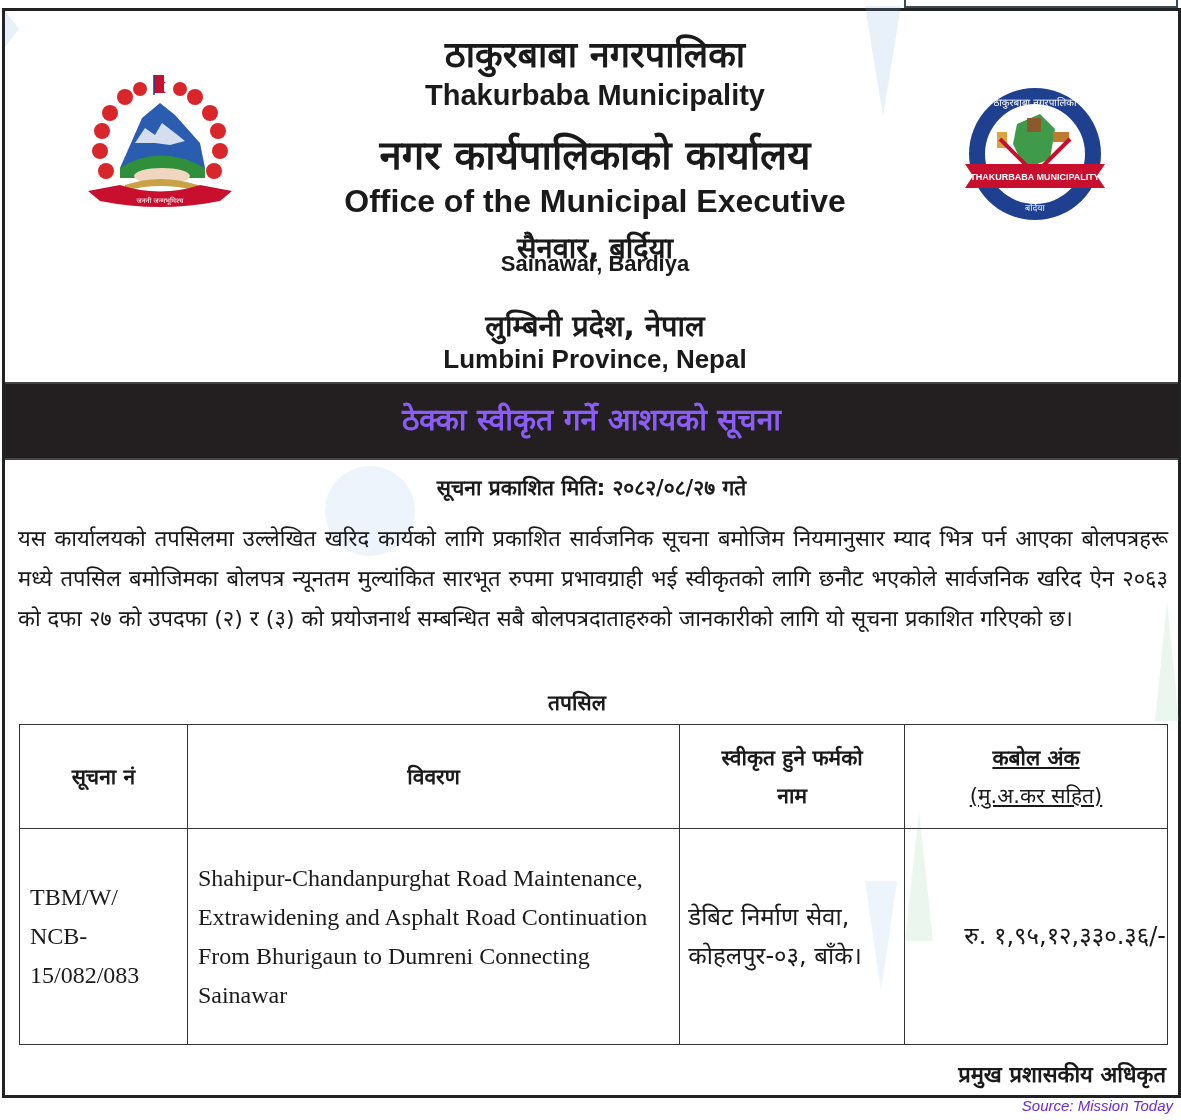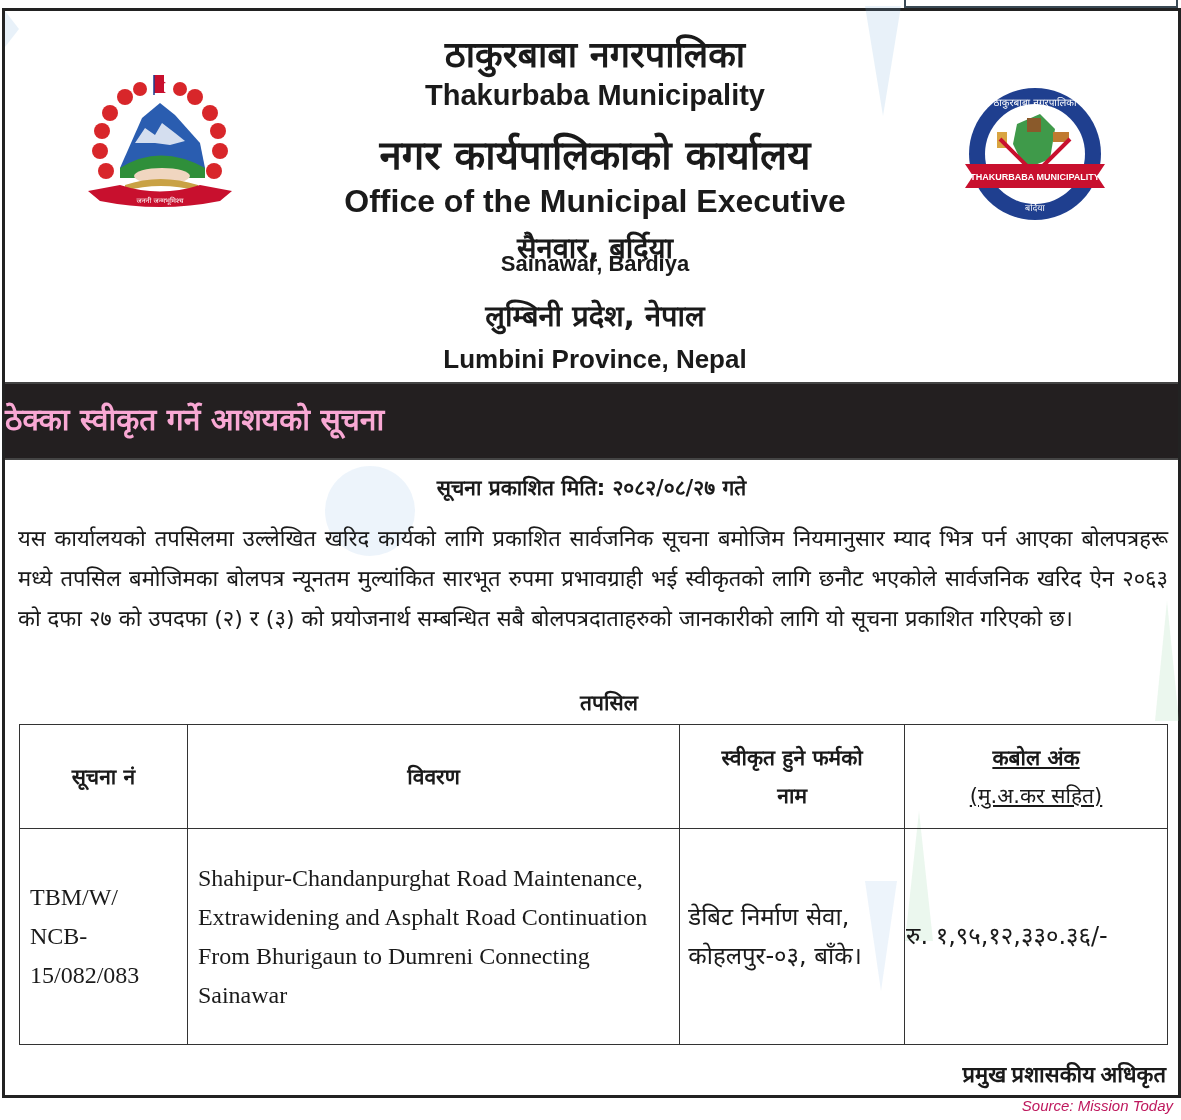--- a/index.html
+++ b/index.html
@@ -13,44 +13,44 @@
   .header { position: absolute; left: 0; top: 0; width: 1173px; height: 371px; }
   .logo-left { position: absolute; left: 75px; top: 62px; width: 160px; height: 145px; }
   .logo-right { position: absolute; left: 950px; top: 73px; width: 160px; height: 140px; }
   .htext { position: absolute; left: 250px; width: 680px; text-align: center; font-weight: bold; color: #1a1a1a; }
   .h-np1 { top: 18px; font-size: 36px; }
   .h-en1 { top: 68px; font-size: 29px; font-family: "Liberation Sans", sans-serif; }
   .h-np2 { top: 115px; font-size: 40px; }
   .h-en2 { top: 172px; font-size: 32px; font-family: "Liberation Sans", sans-serif; }
   .h-np3 { top: 216px; font-size: 29px; }
   .h-en3 { top: 240px; font-size: 22px; font-family: "Liberation Sans", sans-serif; }
-  .h-np4 { top: 284px; font-size: 29px; text-align: center; }
+  .h-np4 { top: 294px; font-size: 29px; text-align: center; }
   .h-en4 { top: 333px; font-size: 26px; font-family: "Liberation Sans", sans-serif; }
   .titlebar { position: absolute; left: 0; top: 371px; width: 1173px; height: 74px;
               background: #231f20; border-top: 2px solid #444; border-bottom: 2px solid #444;
-              color: #f9a8d4; font-size: 30px; font-weight: bold; line-height: 72px; }
+              color: #8b5cf6; text-align: center; font-size: 30px; font-weight: bold; line-height: 72px; }
   .pubdate { position: absolute; left: 0; top: 462px; width: 1173px; text-align: center;
              font-size: 21px; font-weight: bold; }
   .body-para { position: absolute; left: 13px; top: 508px; width: 1150px;
                font-size: 22px; line-height: 40px; text-align: justify; text-align-last: left; }
-  .tapsil { position: absolute; left: 504px; top: 677px; width: 200px; text-align: center;
+  .tapsil { position: absolute; left: 472px; top: 677px; width: 200px; text-align: center;
             font-size: 21px; font-weight: bold; }
   table.schedule { position: absolute; left: 14px; top: 713px; border-collapse: collapse;
                    width: 1149px; }
   table.schedule th, table.schedule td { border: 1.5px solid #333; vertical-align: middle; }
   table.schedule th { height: 101px; font-size: 21px; font-weight: bold; text-align: center; line-height: 38px; }
   table.schedule td { height: 213px; font-size: 24px; line-height: 39px; }
   .col1 { width: 166px; } .col2 { width: 497px; } .col3 { width: 224px; } .col4 { width: 262px; text-decoration: underline; }
   td.c-notice { font-family: "Liberation Serif", serif; padding-left: 10px; }
   td.c-desc { font-family: "Liberation Serif", serif; padding-left: 10px; font-size: 26px; margin-left: 48px; }
   td.c-firm { padding-left: 8px; font-size: 22px; line-height: 40px; }
-  td.c-amt { text-align: left; font-size: 21px; }
-  .signature { position: absolute; right: 12px; top: 1047px; font-size: 22px; font-weight: bold; font-family: Liberation Serif, serif; }
+  td.c-amt { text-align: right; font-size: 21px; }
+  .signature { position: absolute; right: 12px; top: 1047px; font-size: 22px; font-weight: bold; }
   .source { position: absolute; right: 8px; top: 1097px; font-size: 15px; font-style: italic;
-            font-family: "Liberation Sans", sans-serif; color: #be185d; }
+            font-family: "Liberation Sans", sans-serif; color: #6d28d9; }
 </style>
 </head>
 <body>
 
 <div class="topbox"></div>
 
 <div class="frame">
 
   <div class="wm-shape" style="left:860px;top:-5px;width:0;height:0;border-left:18px solid transparent;border-right:18px solid transparent;border-top:110px solid #7fb3e0;"></div>
   <div class="wm-shape" style="left:0;top:0;width:0;height:0;border-top:18px solid transparent;border-bottom:18px solid transparent;border-left:14px solid #7fb3e0;"></div>

